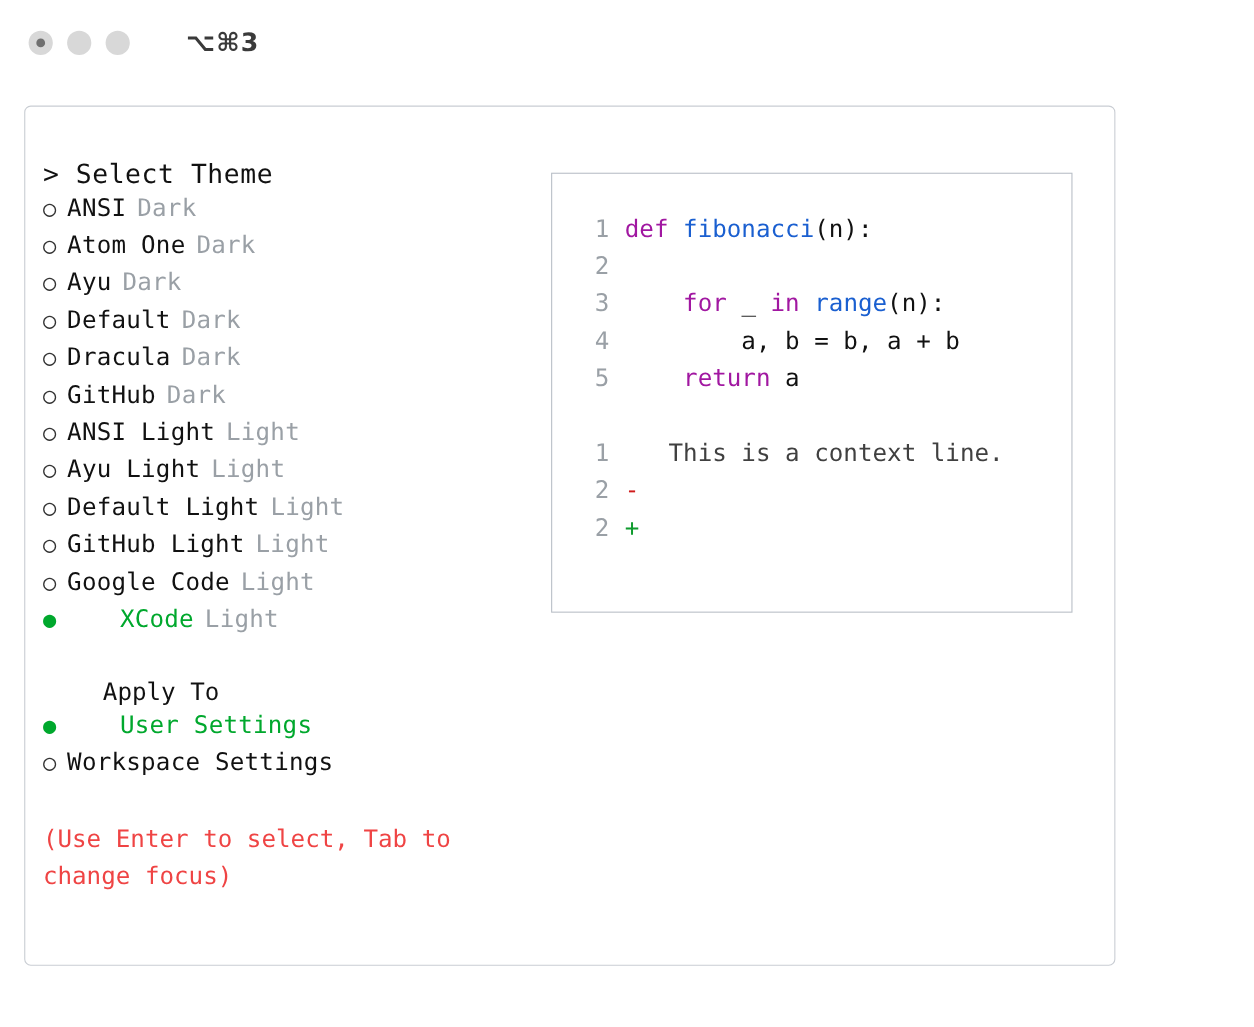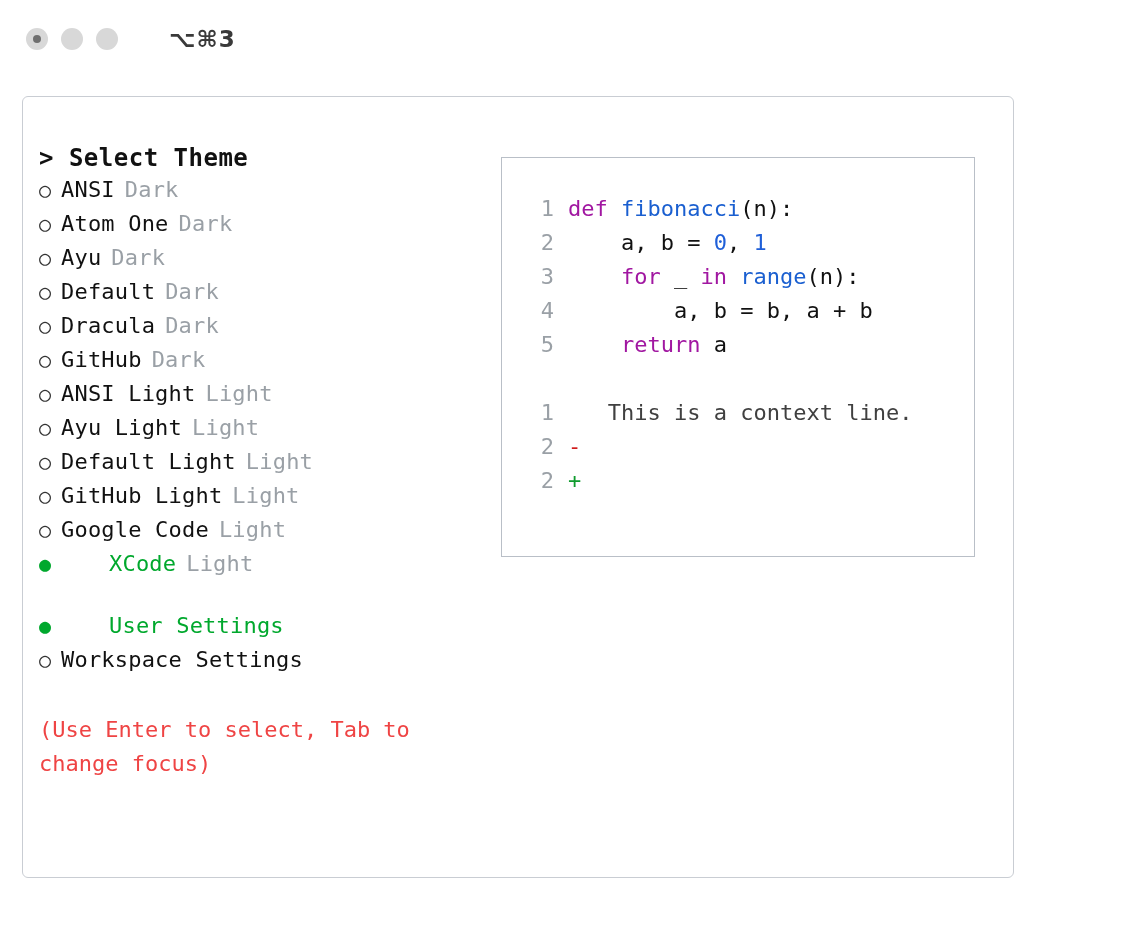--- a/index.html
+++ b/index.html
@@ -65,21 +65,21 @@
     padding-left: 16px;
   }
   .right-col {
     flex: 1;
     padding-left: 16px;
   }
 
   
   .heading {
     font-size: 24px;
-    font-weight: bold;
+    font-weight: normal;
     color: #111111;
     letter-spacing: 0.5px;
     line-height: 34px;
     white-space: pre;
   }
   .preview-heading {
     font-size: 23px;
     font-weight: bold;
     color: #111111;
     letter-spacing: 0.5px;
@@ -187,34 +187,35 @@
             <div class="row"><span class="bullet">○</span><span class="name">GitHub</span><span class="variant">Dark</span></div>
             <div class="row"><span class="bullet">○</span><span class="name">ANSI Light</span><span class="variant">Light</span></div>
             <div class="row"><span class="bullet">○</span><span class="name">Ayu Light</span><span class="variant">Light</span></div>
             <div class="row"><span class="bullet">○</span><span class="name">Default Light</span><span class="variant">Light</span></div>
             <div class="row"><span class="bullet">○</span><span class="name">GitHub Light</span><span class="variant">Light</span></div>
             <div class="row"><span class="bullet">○</span><span class="name">Google Code</span><span class="variant">Light</span></div>
             <div class="row selected"><span class="bullet selected">●</span><span class="name">XCode</span><span class="variant">Light</span></div>
           </div>
 
         <div class="apply-block">
+          <div class="apply-title">  Apply To</div>
           <div id="apply-list">
               <div class="row selected"><span class="bullet selected">●</span><span class="name">User Settings</span></div>
               <div class="row"><span class="bullet">○</span><span class="name">Workspace Settings</span></div>
             </div>
         </div>
 
         <div class="hint">(Use Enter to select, Tab to change focus)</div>
       </div>
 
       <div class="right-col">
         <div class="preview-box">
           <div id="code-block">
               <div class="code-line"><span class="gutter">1</span><span><span class="kw">def </span><span class="fn">fibonacci</span><span class="code">(n):</span></span></div>
-              <div class="code-line"><span class="gutter">2</span><span><span class="code">    a, b = </span><span class="num">0</span><span class="code">, </span><span class="num">1</span></span></div>
+              <div class="code-line"><span class="gutter">2</span></div>
               <div class="code-line"><span class="gutter">3</span><span><span class="code">    </span><span class="kw">for</span><span class="code"> _ </span><span class="kw">in</span><span class="code"> </span><span class="fn">range</span><span class="code">(n):</span></span></div>
               <div class="code-line"><span class="gutter">4</span><span><span class="code">        a, b = b, a + b</span></span></div>
               <div class="code-line"><span class="gutter">5</span><span><span class="code">    </span><span class="kw">return</span><span class="code"> a</span></span></div>
             </div>
           <div class="blank"></div>
           <div id="diff-block">
               <div class="code-line"><span class="gutter">1</span><span class="diff-ctx"> </span><span class="diff-ctx">  This is a context line.</span></div>
               <div class="code-line"><span class="gutter">2</span><span class="diff-del">-</span></div>
               <div class="code-line"><span class="gutter">2</span><span class="diff-add">+</span></div>
             </div>

